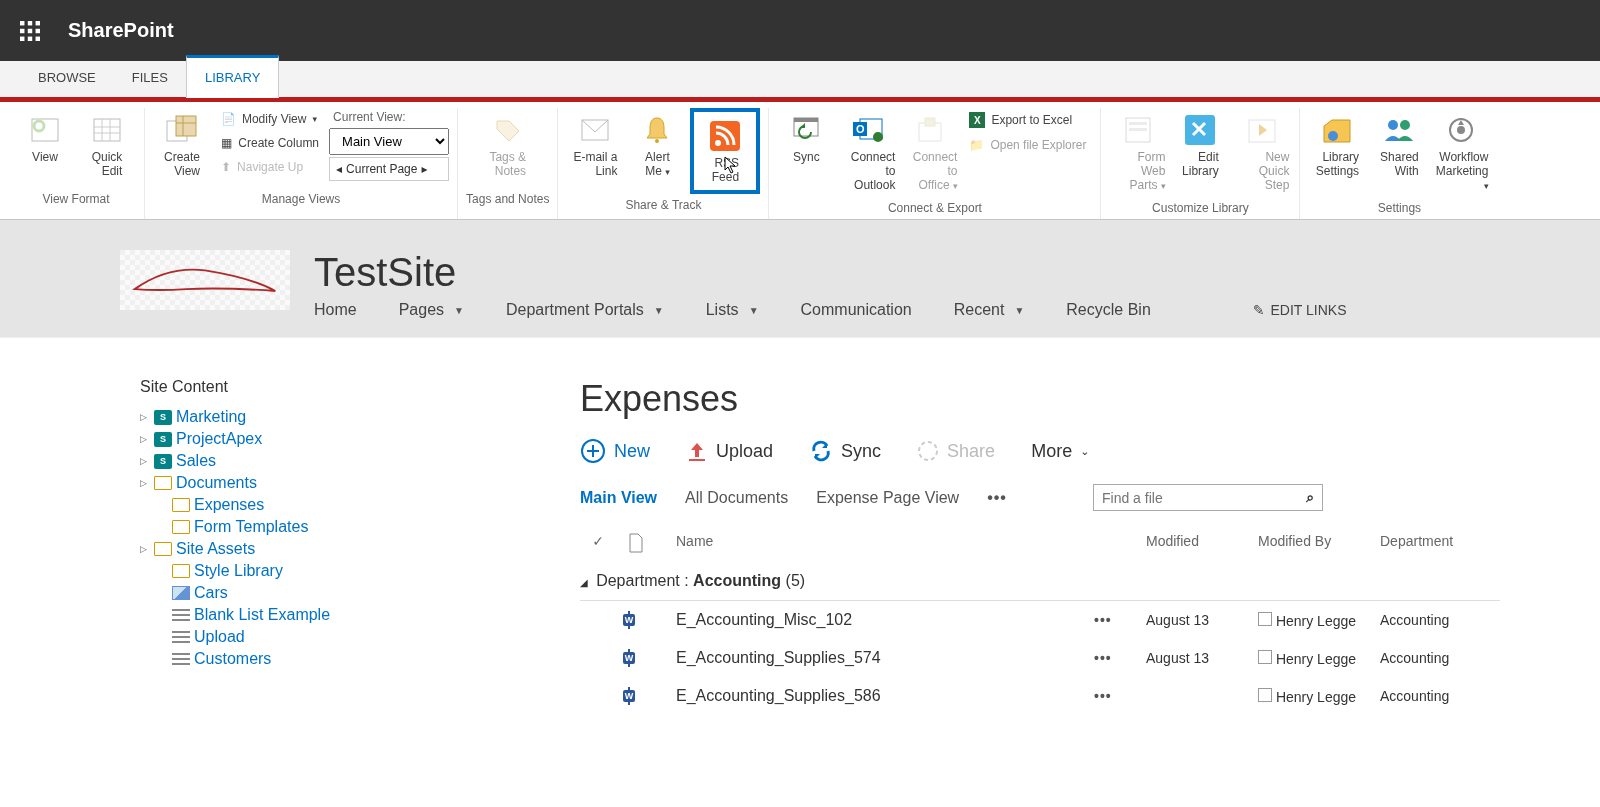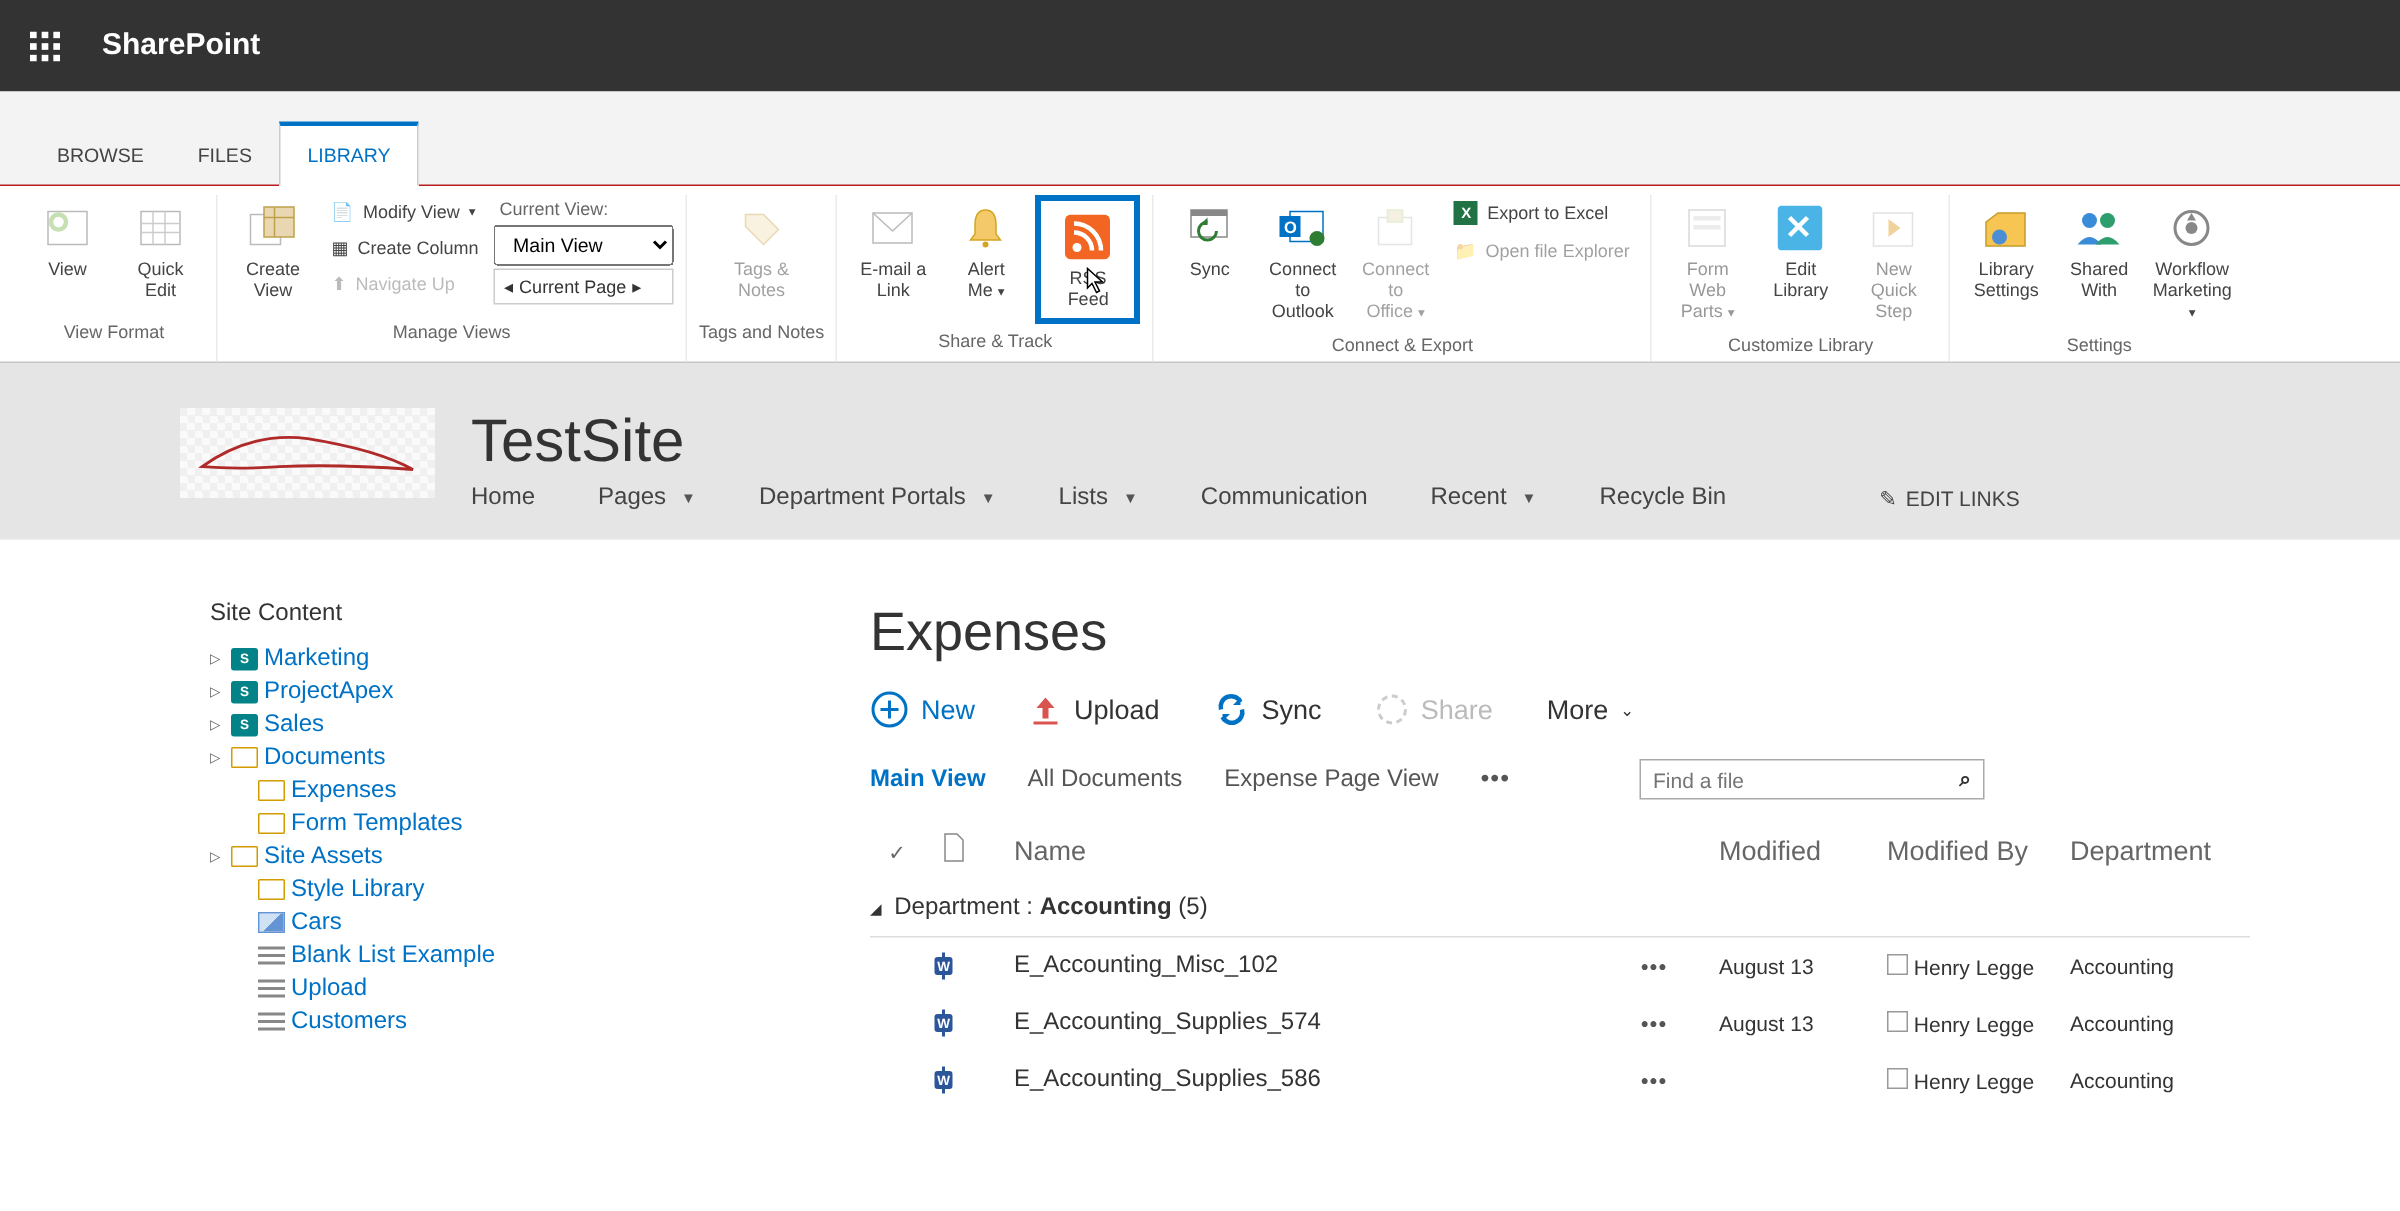--- a/index.html
+++ b/index.html
@@ -5,33 +5,33 @@
   * { box-sizing: border-box; margin: 0; padding: 0; }
   body { font-family: "Segoe UI", Arial, sans-serif; font-size: 14px; color: #333; background: #fff; width: 1600px; }
   
   
   .topbar { background: #333; height: 61px; display: flex; align-items: center; color: #fff; }
   .waffle { width: 60px; display:flex; align-items:center; justify-content:center; cursor:pointer; }
   .waffle svg { fill:#fff; }
   .brand { font-size: 20px; font-weight: 600; margin-left: 8px; }
   
   
-  .tabstrip { background: #f3f3f3; border-bottom: 1px solid #b91c1c; height: 63px; display:flex; align-items:flex-end; padding-left:20px; }
+  .tabstrip { background: #f3f3f3; border-bottom: 5px solid #b91c1c; height: 41px; display:flex; align-items:flex-end; padding-left:20px; }
   .tab { padding: 12px 18px; font-size: 13px; color:#444; cursor:pointer; }
   .tab.active { background:#fff; border:1px solid #ccc; border-bottom:1px solid #fff; border-top:3px solid #0072c6; margin-bottom:-1px; color:#0072c6; }
   
   
   .ribbon { background:#fff; border-bottom:1px solid #c6c6c6; display:flex; padding:6px 8px 0; }
   .ribgroup { border-right:1px solid #eaeaea; padding:0 8px 4px; display:flex; flex-direction:column; align-items:center; }
   .ribgroup:last-child { border-right:none; }
   .ribgroup-body { display:flex; align-items:flex-start; gap:4px; min-height:80px; }
   .ribgroup-label { font-size:12px; color:#666; padding-top:4px; }
   .ribbtn-large { display:flex; flex-direction:column; align-items:center; justify-content:flex-start; width:58px; padding:4px 2px; cursor:pointer; text-align:center; }
   .ribbtn-large .ico { width:36px; height:36px; display:flex; align-items:center; justify-content:center; }
-  .ribbtn-large .lbl { font-size:12px; color:#444; line-height:14px; margin-top:2px; }
+  .ribbtn-large .lbl { font-size:12px; color:#444; line-height:14px; margin-top:2px;text-align:right; }
   .ribbtn-small { display:flex; align-items:center; gap:6px; font-size:12px; color:#444; padding:4px 6px; cursor:pointer; white-space:nowrap; }
   .rib-stack { display:flex; flex-direction:column; gap:2px; }
   .rib-highlight { border:4px solid #0072c6; padding:2px; }
   select.viewsel { font-size:13px; padding:4px 8px; width:120px; }
   .pager { border:1px solid #ccc; font-size:12px; padding:4px 6px; display:flex; align-items:center; gap:4px; }
   
   
   .siteheader { background:#e5e5e5; padding:30px 0 18px 120px; border-bottom:1px solid #eee; display:flex; align-items:flex-start; }
   .sitelogo { width:170px; height:60px; margin-right:24px; display:flex; align-items:center; justify-content:center; background:repeating-conic-gradient(#fafafa 0% 25%, #f0f0f0 0% 50%) 0 0/10px 10px;}
   .sitelogo svg { width:150px; }
@@ -57,21 +57,21 @@
   .libactions .act { display:flex; align-items:center; gap:8px; cursor:pointer; color:#333; }
   .libactions .act.primary { color:#0072c6; }
   .libactions .act.disabled { color:#bbb; }
   .viewrow { display:flex; align-items:center; gap:28px; margin-bottom:16px; }
   .viewrow .view { color:#555; cursor:pointer; font-size:16px;}
   .viewrow .view.active { color:#0072c6; font-weight:600; }
   .findfile { margin-left:auto; border:1px solid #aaa; display:flex; align-items:flex-end; padding:4px 8px; width:230px; margin-right:260px; }
   .findfile input { border:none; outline:none; flex:1; font-size:14px; }
   
   .table { width:920px; }
-  .table .hdr { display:flex; color:#666; font-size:18px; padding:6px 0; gap:12px;align-items:center; }
+  .table .hdr { display:flex; color:#666; font-size:14px; padding:6px 0; gap:12px; }
   .col-check { width:36px; text-align:center; }
   .col-ico { width:36px; }
   .col-name { flex:1; }
   .col-dots { width:40px; }
   .col-mod { width:100px; }
   .col-by { width:110px; }
   .col-dept { width:120px; }
   .group { padding:10px 0; border-bottom:1px solid #ddd; font-size:16px; }
   .group .arrow { font-size:10px; margin-right:4px; }
   .row { display:flex; align-items:center; padding:10px 0; gap:12px; }

